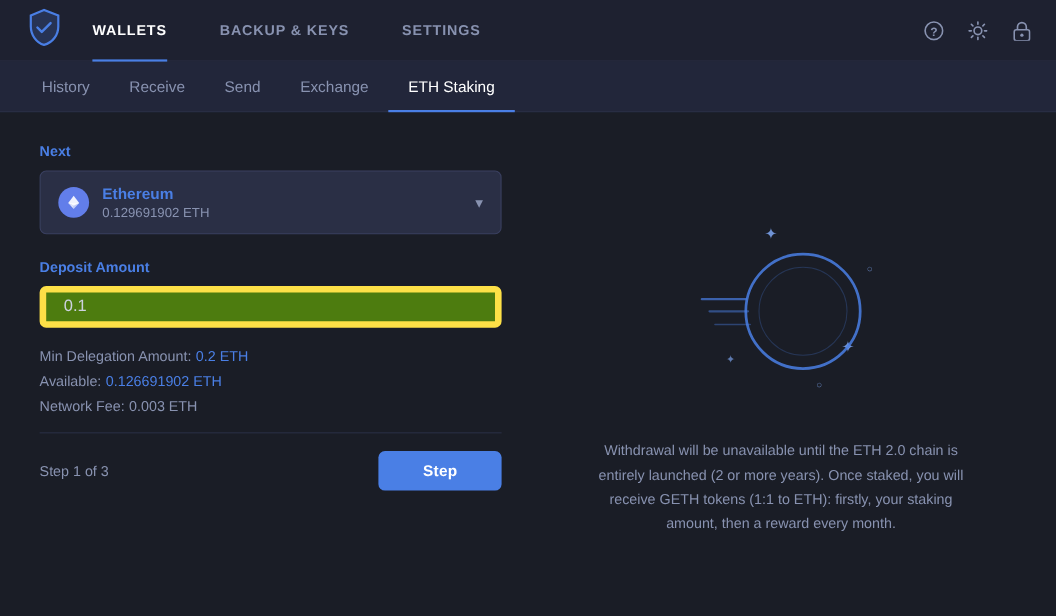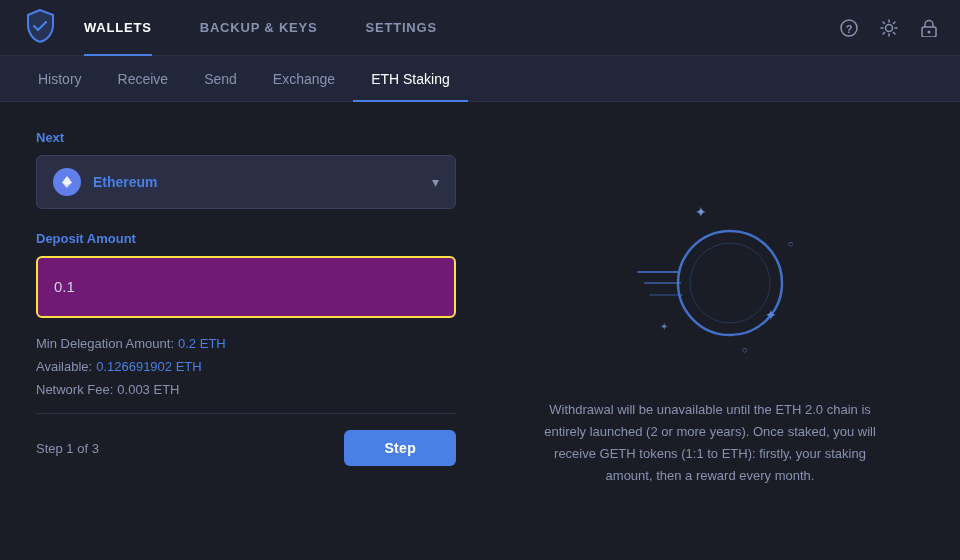--- a/index.html
+++ b/index.html
@@ -177,24 +177,24 @@
     .chevron-icon {
       color: #8892b0;
       font-size: 14px;
     }
 
     .deposit-section {
       margin-bottom: 18px;
     }
 
     .amount-input-wrapper {
-      background: #701a75;
-      border: 2px solid #fde047;
+      background: #4d7c0f;
+      border: 6px solid #fde047;
       border-radius: 6px;
-      padding: 20px 16px;
+      padding: 4px 16px;
       margin-top: 10px;
     }
 
     .amount-input-wrapper input {
       background: transparent;
       border: none;
       outline: none;
       color: #cdd2e0;
       font-size: 15px;
       width: 100%;
@@ -343,20 +343,21 @@
     <div class="dropdown-wrapper">
       <div class="eth-icon">
         <svg viewBox="0 0 16 16" fill="none" xmlns="http://www.w3.org/2000/svg">
           <path d="M8 2L3 8.5L8 11L13 8.5L8 2Z" fill="white" opacity="0.9"></path>
           <path d="M3 8.5L8 11V14L13 8.5" fill="white" opacity="0.6"></path>
           <path d="M8 11V14L3 8.5" fill="white" opacity="0.8"></path>
         </svg>
       </div>
       <div class="coin-info">
         <div class="coin-name">Ethereum</div>
+        <div class="coin-balance">0.129691902 ETH</div>
       </div>
       <div class="chevron-icon">▾</div>
     </div>
 
     <div class="deposit-section">
       <div class="field-label">Deposit Amount</div>
       <div class="amount-input-wrapper">
         <input type="text" value="0.1" style="">
       </div>
     </div>

